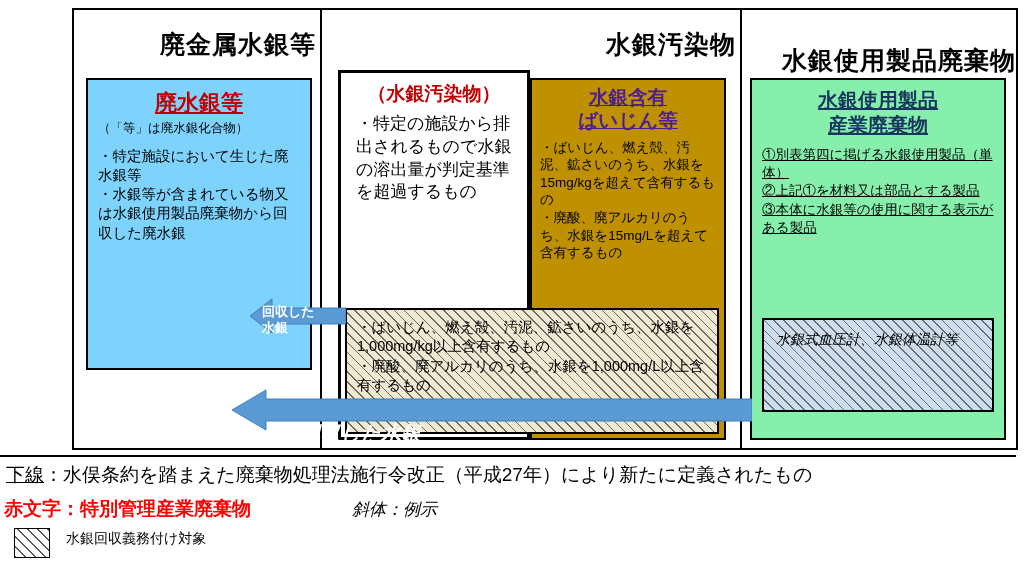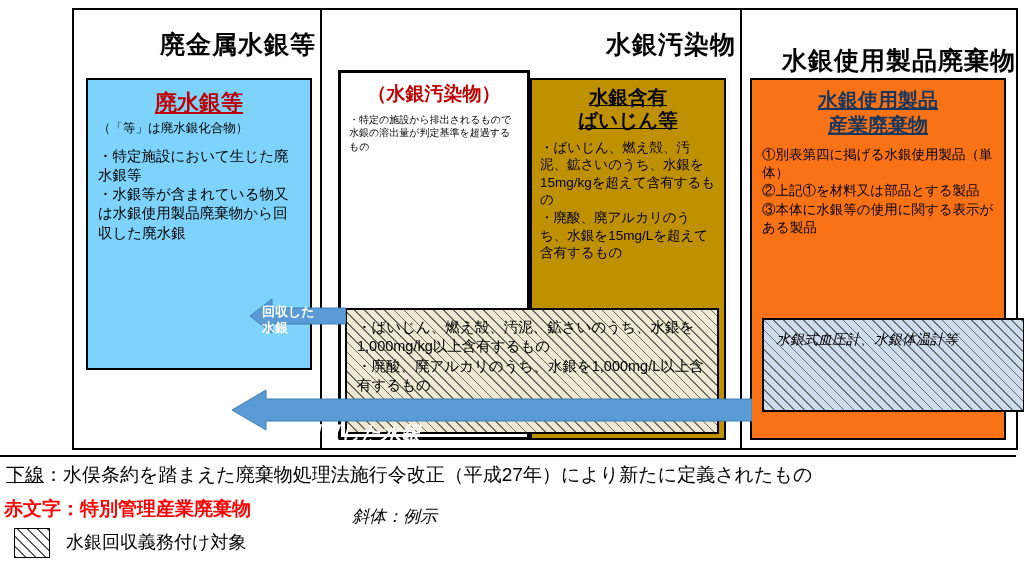--- a/index.html
+++ b/index.html
@@ -100,36 +100,37 @@
     background: #ffffff;
     border: 3px solid #000000;
     padding: 8px 8px;
   }
   #box-tokkan .hd {
     color: #c00000;
     font-size: 19px;
     margin-bottom: 6px;
   }
   #box-tokkan .body {
-    font-size: 10px;
+    font-size: 17px;
     line-height: 1.34;
+    margin-left: 7px;
   }
 
   
   #box-ganyu {
     left: 530px;
     top: 78px;
     width: 196px;
     height: 362px;
     background: #bf9000;
     border: 2px solid #000000;
     padding: 6px 8px;
   }
   #box-ganyu .hd {
-    color: #000000;
+    color: #4c1d95;
     font-size: 19.5px;
     line-height: 1.2;
     margin-bottom: 6px;
   }
   #box-ganyu .body {
     font-size: 13.5px;
     line-height: 1.3;
     color: #000000;
   }
 
@@ -154,41 +155,42 @@
   #box-kaishu-hatched .inner {
     background: transparent;
   }
 
   
   #box-seihin {
     left: 750px;
     top: 78px;
     width: 256px;
     height: 362px;
-    background: #f97316;
+    background: #86efac;
     border: 2px solid #000000;
     padding: 8px 10px;
+    text-decoration: underline;
   }
   #box-seihin .hd {
     color: #17375e;
     font-size: 20px;
     line-height: 1.25;
     margin-bottom: 8px;
   }
   #box-seihin .body {
     font-size: 13.5px;
     line-height: 1.35;
   }
 
   
   #box-reiji {
     position: absolute;
     left: 762px;
     top: 318px;
-    width: 263px;
+    width: 232px;
     height: 94px;
     border: 2px solid #000000;
     box-sizing: border-box;
     padding: 10px 12px;
     background-color: #cfdceb;
     background-image: repeating-linear-gradient(
         45deg,
         rgba(0,0,0,0.5) 0px,
         rgba(0,0,0,0.5) 1.2px,
         rgba(0,0,0,0) 1.2px,
@@ -239,40 +241,39 @@
     left: 4px; top: 496px;
     font-size: 19px;
     font-weight: bold;
     color: #ff0000;
   }
   #legend-line2-italic {
     position: absolute;
     left: 352px; top: 498px;
     font-size: 17px;
     font-style: italic;
-    margin-top: 7px;
   }
   #legend-swatch {
     position: absolute;
     left: 14px; top: 528px;
     width: 36px; height: 30px;
     border: 1.5px solid #000000;
     box-sizing: border-box;
     background-color: #ffffff;
     background-image: repeating-linear-gradient(
         45deg,
         rgba(0,0,0,0.65) 0px,
         rgba(0,0,0,0.65) 1.4px,
         rgba(0,0,0,0) 1.4px,
         rgba(0,0,0,0) 7px);
   }
   #legend-line3 {
     position: absolute;
     left: 66px; top: 530px;
-    font-size: 18px;
+    font-size: 14px;
   }
 
   .nowrap { white-space: nowrap; }
 </style>
 </head>
 <body>
 
 <div id="stage">
 
   <div class="frame"></div>

